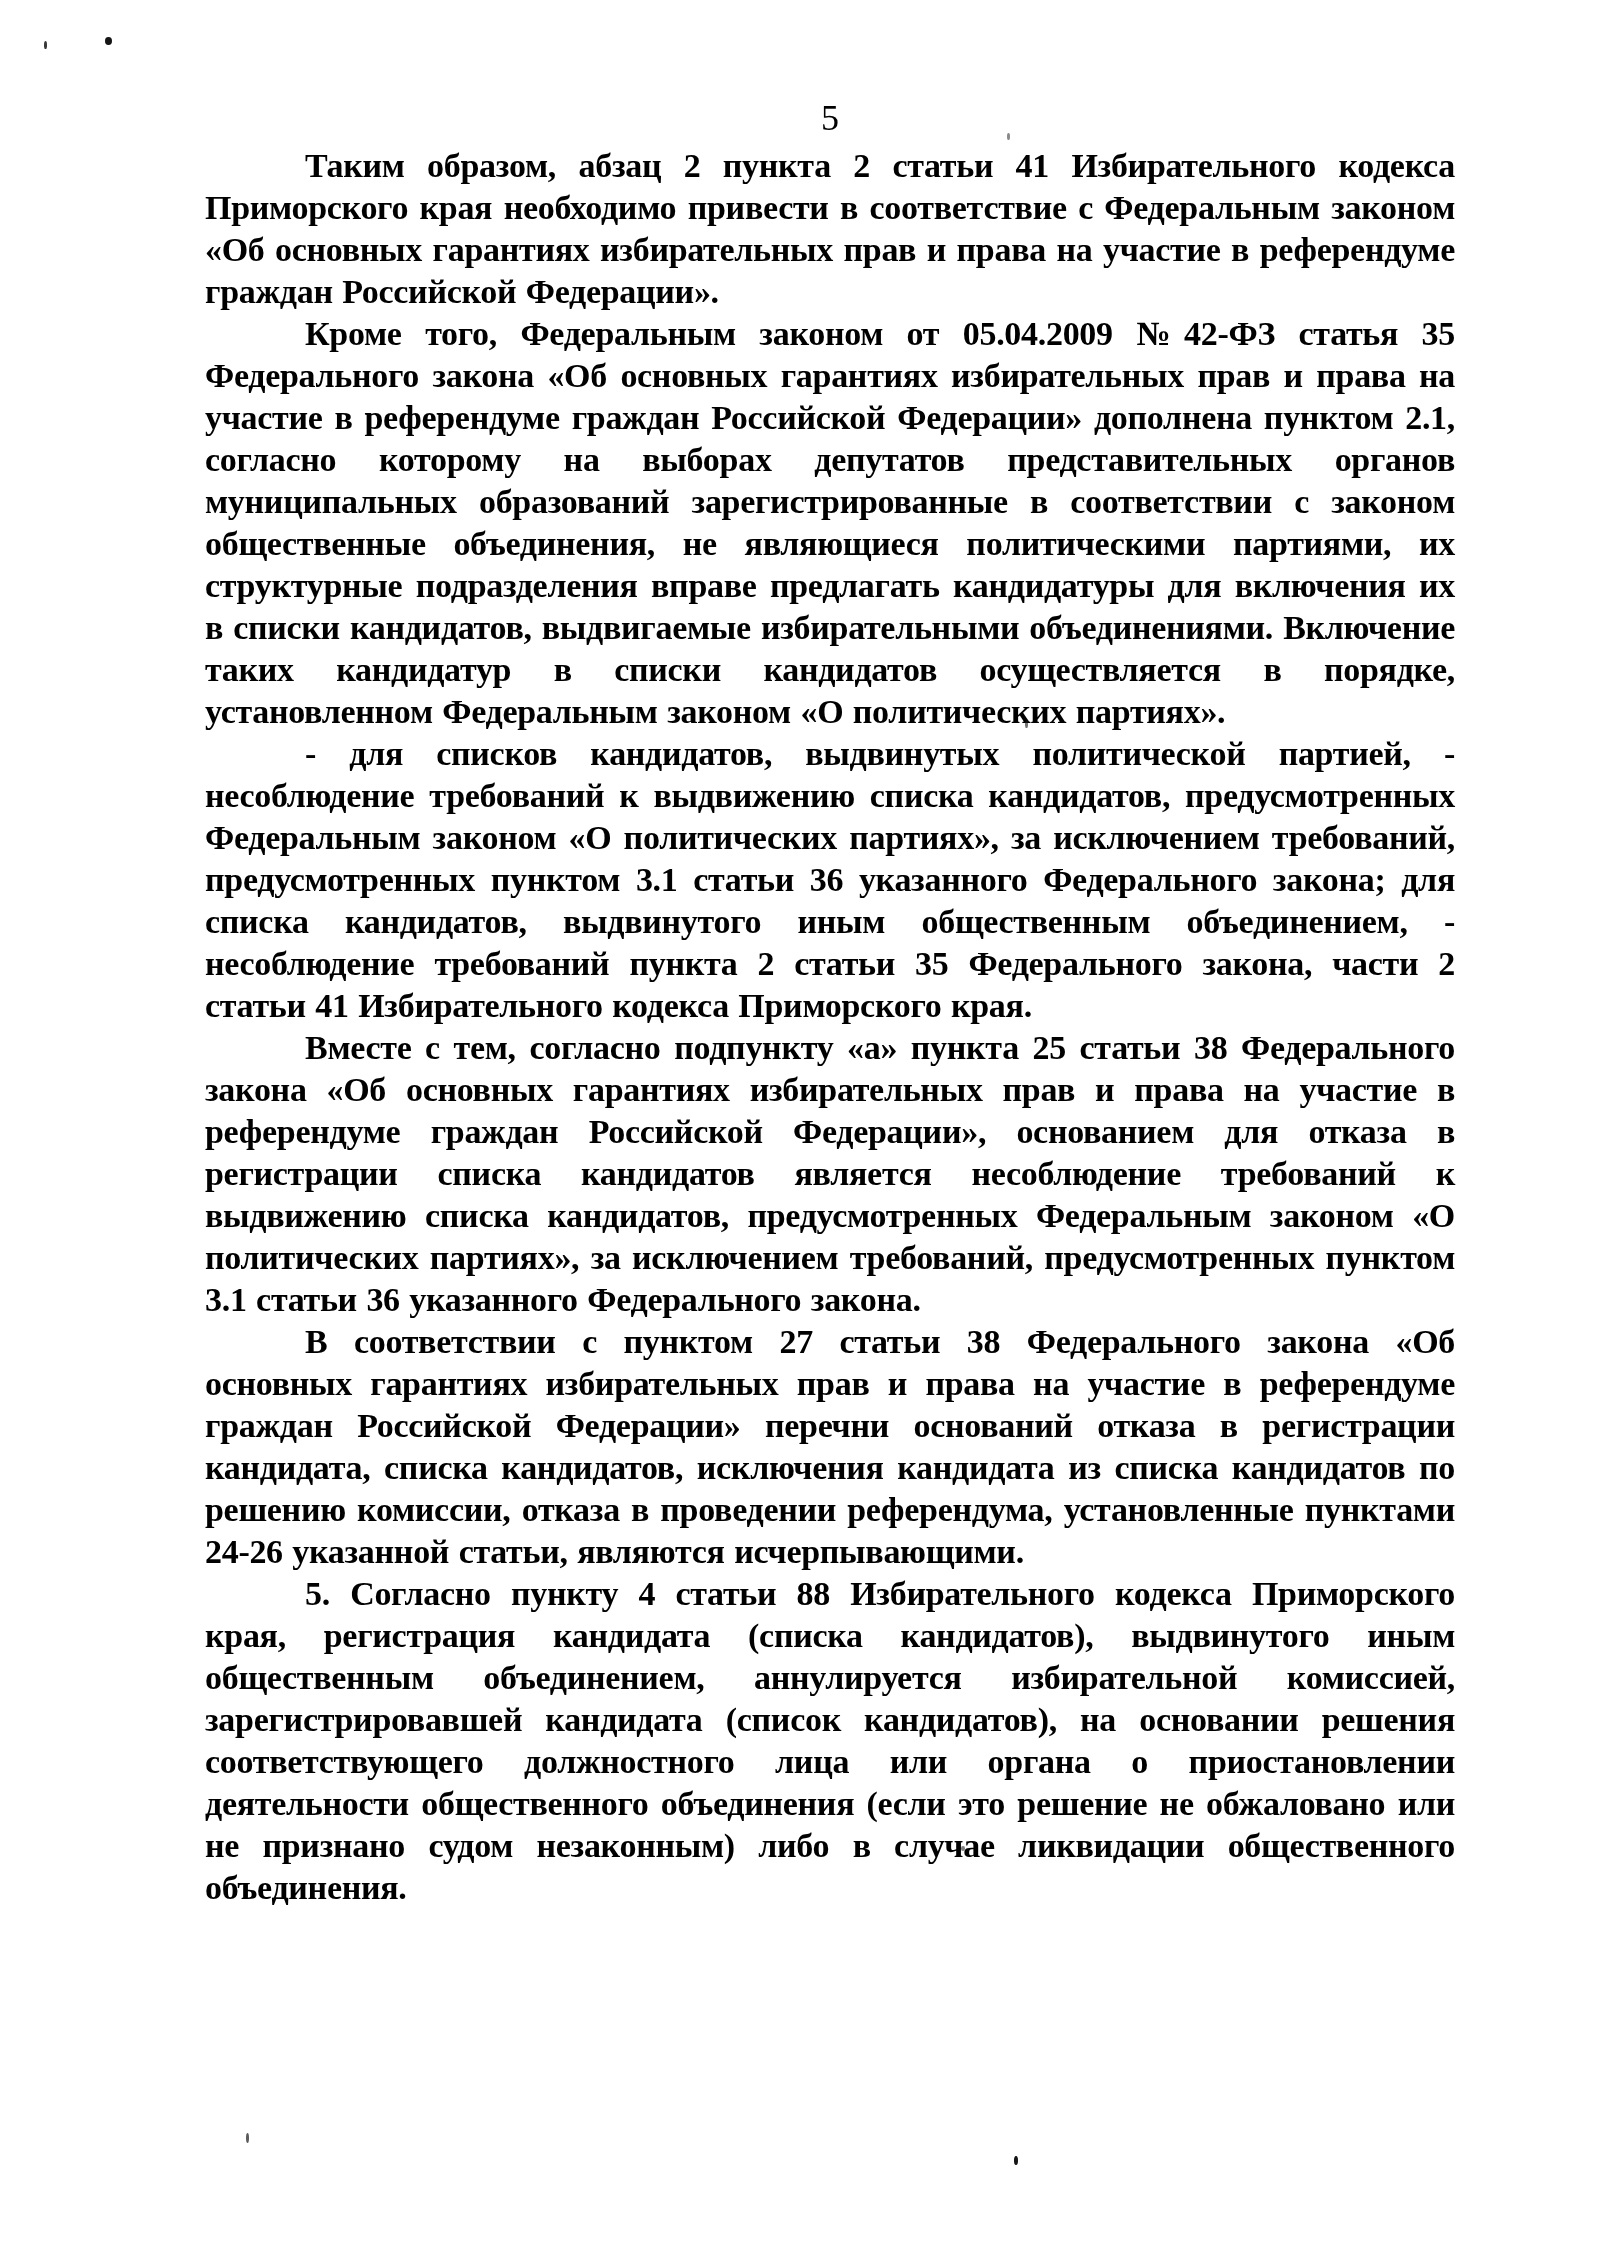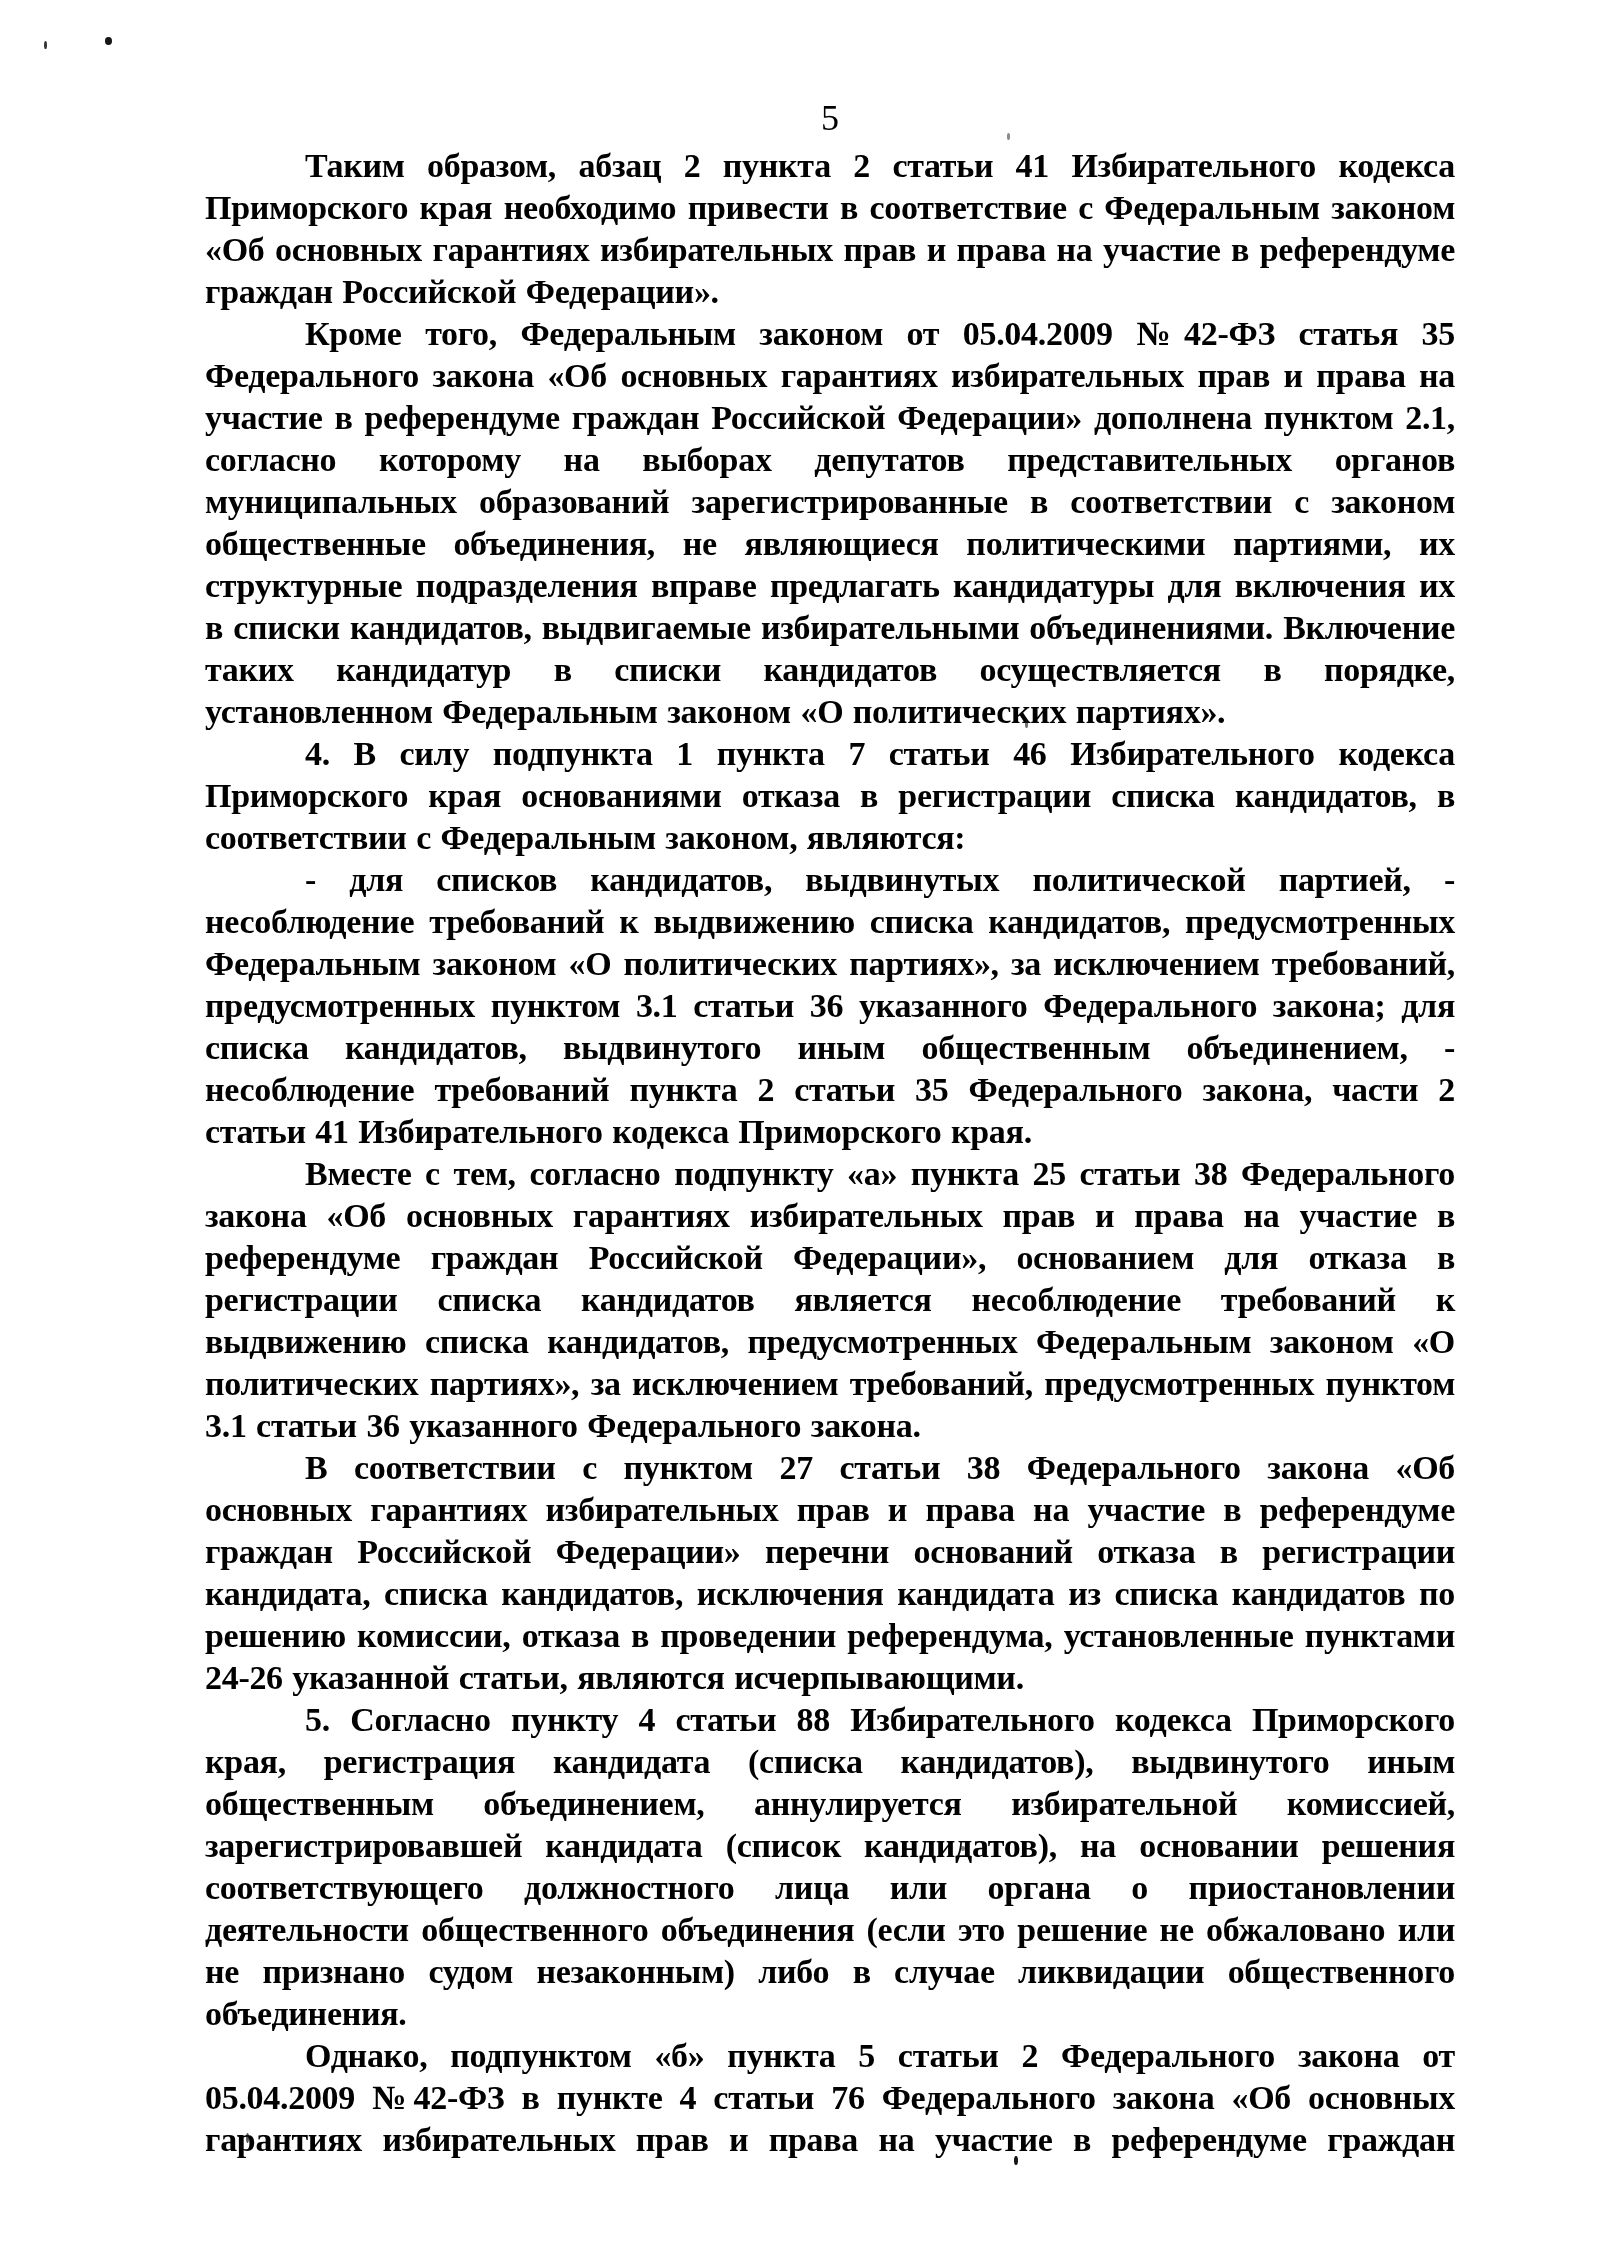--- a/index.html
+++ b/index.html
@@ -62,26 +62,24 @@
 </head>
 <body>
 
 <div class="page">
 
   <div class="page-number">5</div>
 
   <div class="body-text">
     <p>Таким образом, абзац 2 пункта 2 статьи 41 Избирательного кодекса Приморского края необходимо привести в соответствие с Федеральным законом «Об основных гарантиях избирательных прав и права на участие в референдуме граждан Российской Федерации».</p>
     <p>Кроме того, Федеральным законом от 05.04.2009 №42-ФЗ статья 35 Федерального закона «Об основных гарантиях избирательных прав и права на участие в референдуме граждан Российской Федерации» дополнена пунктом 2.1, согласно которому на выборах депутатов представительных органов муниципальных образований зарегистрированные в соответствии с законом общественные объединения, не являющиеся политическими партиями, их структурные подразделения вправе предлагать кандидатуры для включения их в списки кандидатов, выдвигаемые избирательными объединениями. Включение таких кандидатур в списки кандидатов осуществляется в порядке, установленном Федеральным законом «О политических партиях».</p>
-    <p>4. В силу подпункта 1 пункта 7 статьи 46 Избирательного кодекса Приморского края основаниями отказа в регистрации списка кандидатов, в соответствии с Федеральным законом, являются:</p>
     <p>- для списков кандидатов, выдвинутых политической партией, - несоблюдение требований к выдвижению списка кандидатов, предусмотренных Федеральным законом «О политических партиях», за исключением требований, предусмотренных пунктом 3.1 статьи 36 указанного Федерального закона; для списка кандидатов, выдвинутого иным общественным объединением, - несоблюдение требований пункта 2 статьи 35 Федерального закона, части 2 статьи 41 Избирательного кодекса Приморского края.</p>
     <p>Вместе с тем, согласно подпункту «а» пункта 25 статьи 38 Федерального закона «Об основных гарантиях избирательных прав и права на участие в референдуме граждан Российской Федерации», основанием для отказа в регистрации списка кандидатов является несоблюдение требований к выдвижению списка кандидатов, предусмотренных Федеральным законом «О политических партиях», за исключением требований, предусмотренных пунктом 3.1 статьи 36 указанного Федерального закона.</p>
     <p>В соответствии с пунктом 27 статьи 38 Федерального закона «Об основных гарантиях избирательных прав и права на участие в референдуме граждан Российской Федерации» перечни оснований отказа в регистрации кандидата, списка кандидатов, исключения кандидата из списка кандидатов по решению комиссии, отказа в проведении референдума, установленные пунктами 24-26 указанной статьи, являются исчерпывающими.</p>
     <p>5. Согласно пункту 4 статьи 88 Избирательного кодекса Приморского края, регистрация кандидата (списка кандидатов), выдвинутого иным общественным объединением, аннулируется избирательной комиссией, зарегистрировавшей кандидата (список кандидатов), на основании решения соответствующего должностного лица или органа о приостановлении деятельности общественного объединения (если это решение не обжаловано или не признано судом незаконным) либо в случае ликвидации общественного объединения.</p>
-    <p class="continues">Однако, подпунктом «б» пункта 5 статьи 2 Федерального закона от 05.04.2009 №42-ФЗ в пункте 4 статьи 76 Федерального закона «Об основных гарантиях избирательных прав и права на участие в референдуме граждан</p>
   </div>
 
   <div class="speck s1"></div>
   <div class="speck s2"></div>
   <div class="speck s3"></div>
   <div class="speck s4"></div>
   <div class="speck s5"></div>
   <div class="speck s6"></div>
   <div class="speck s7"></div>
 

